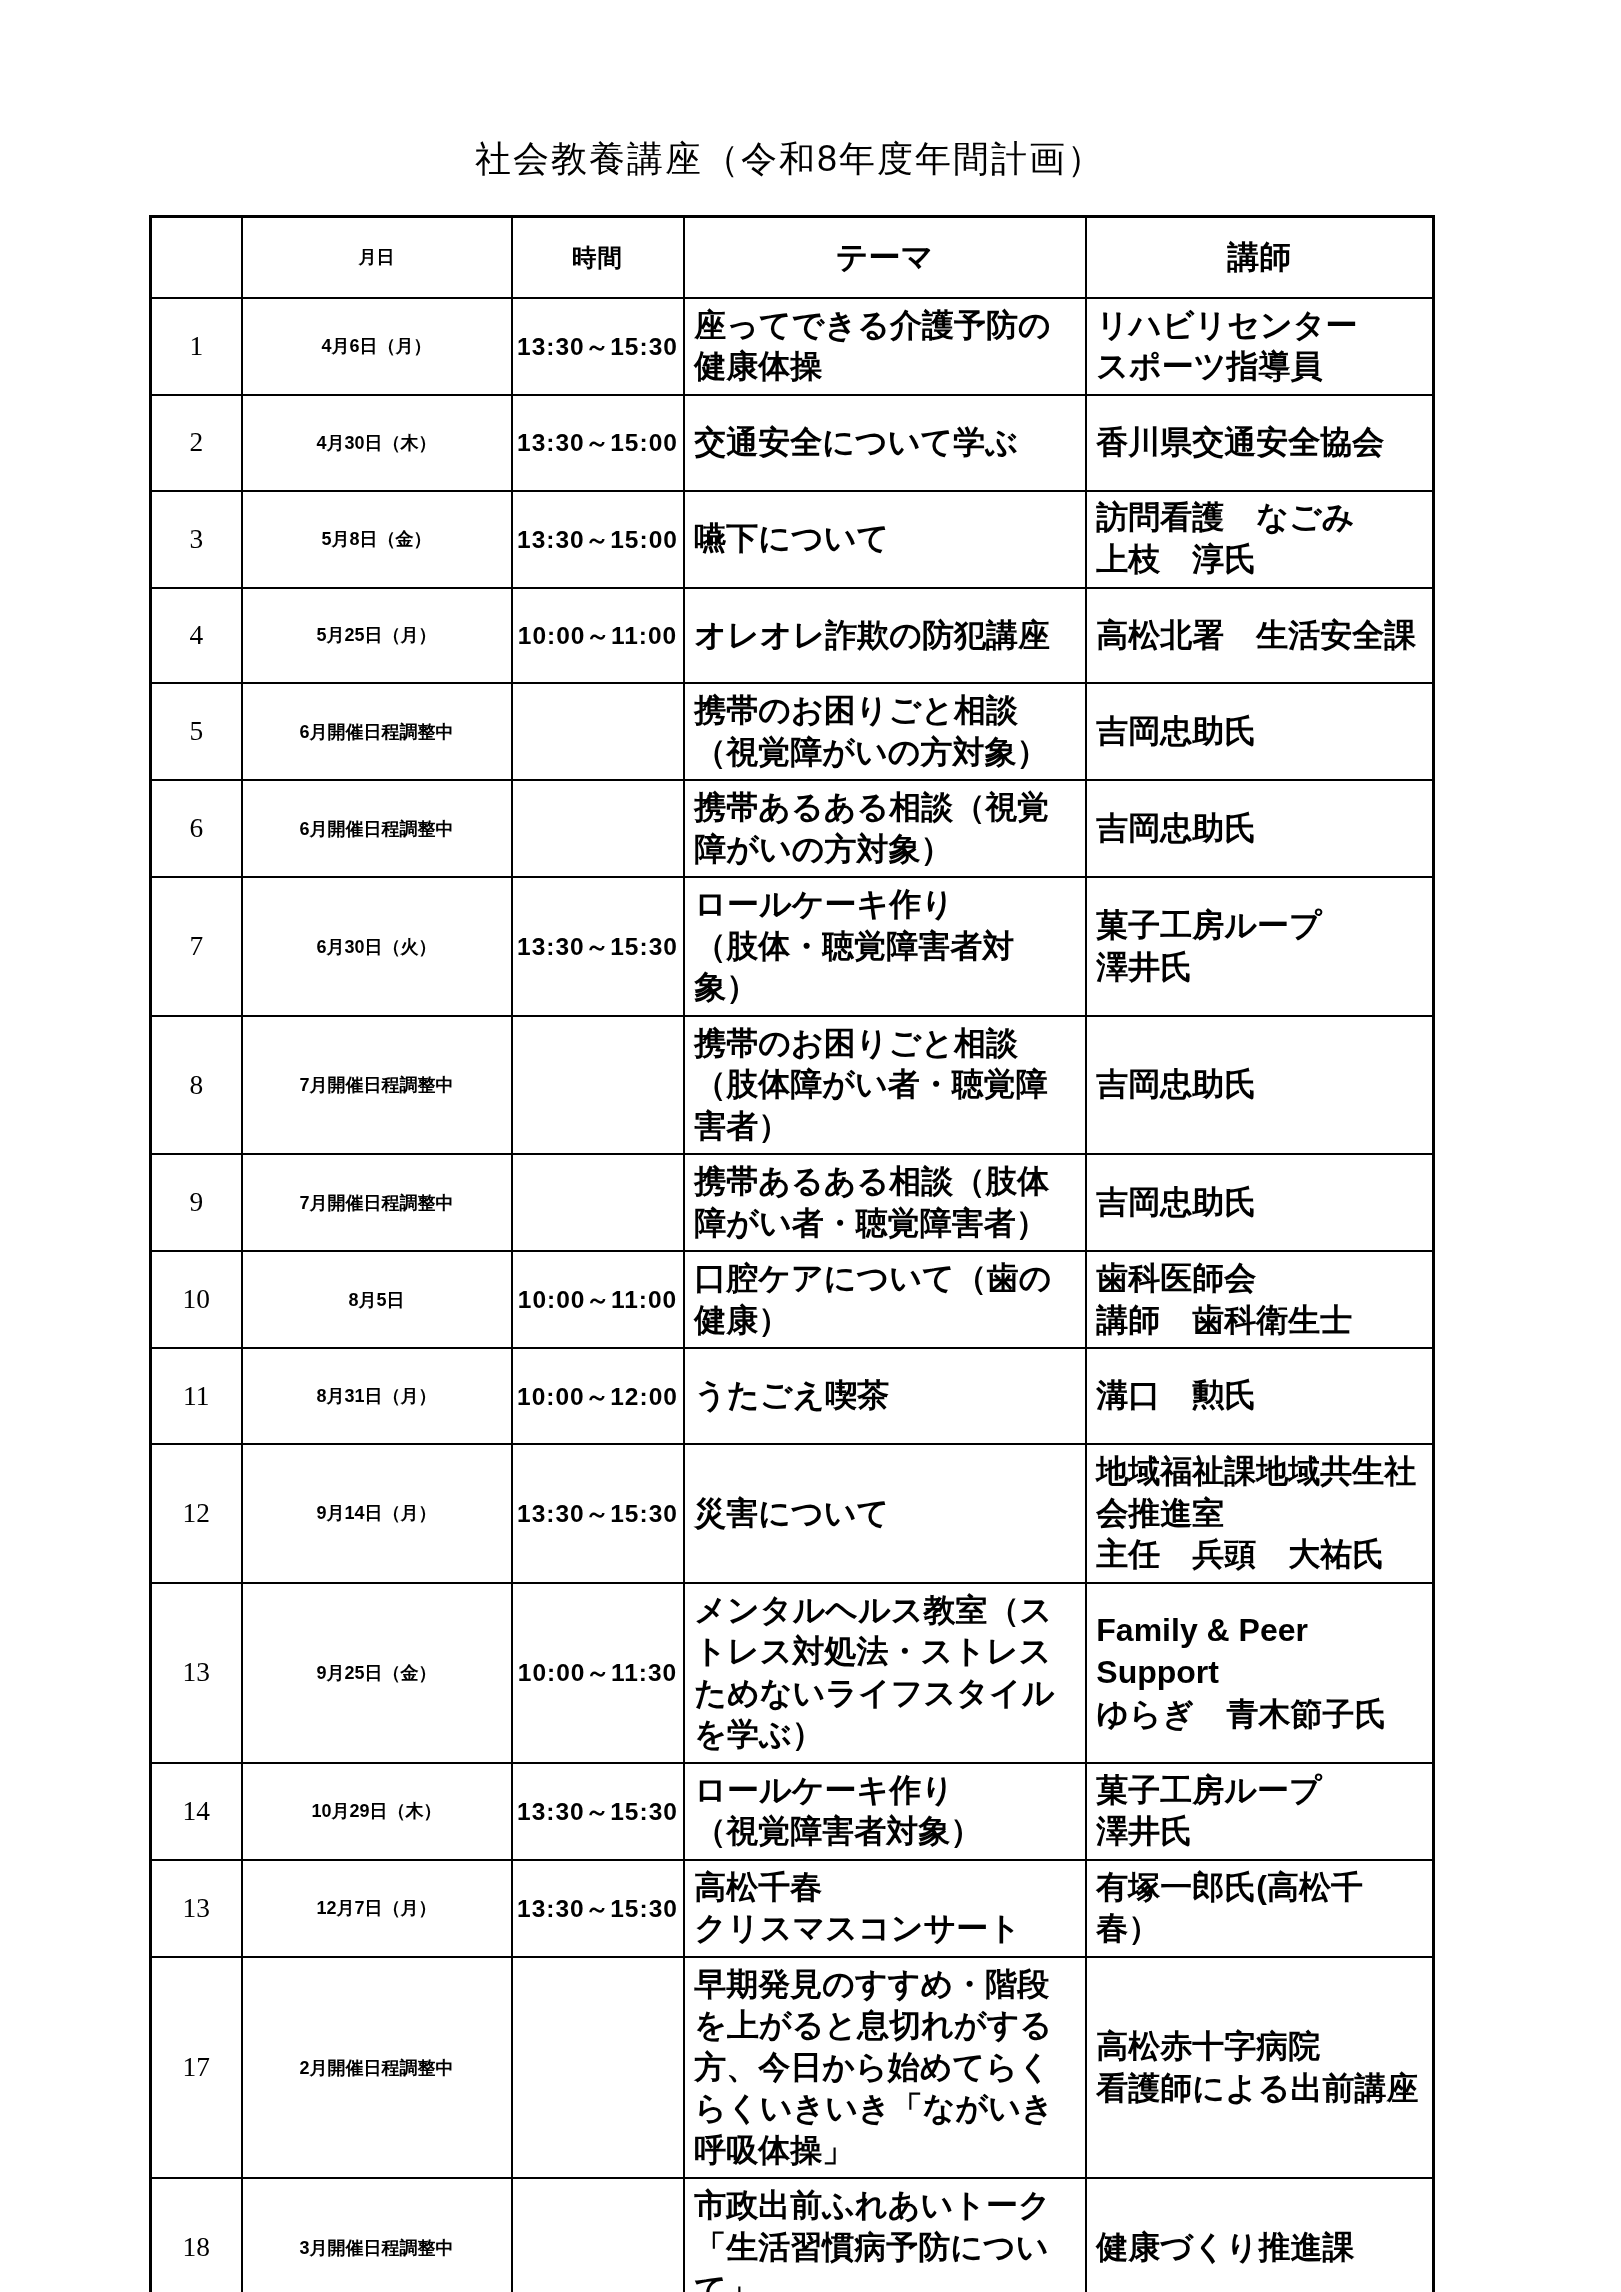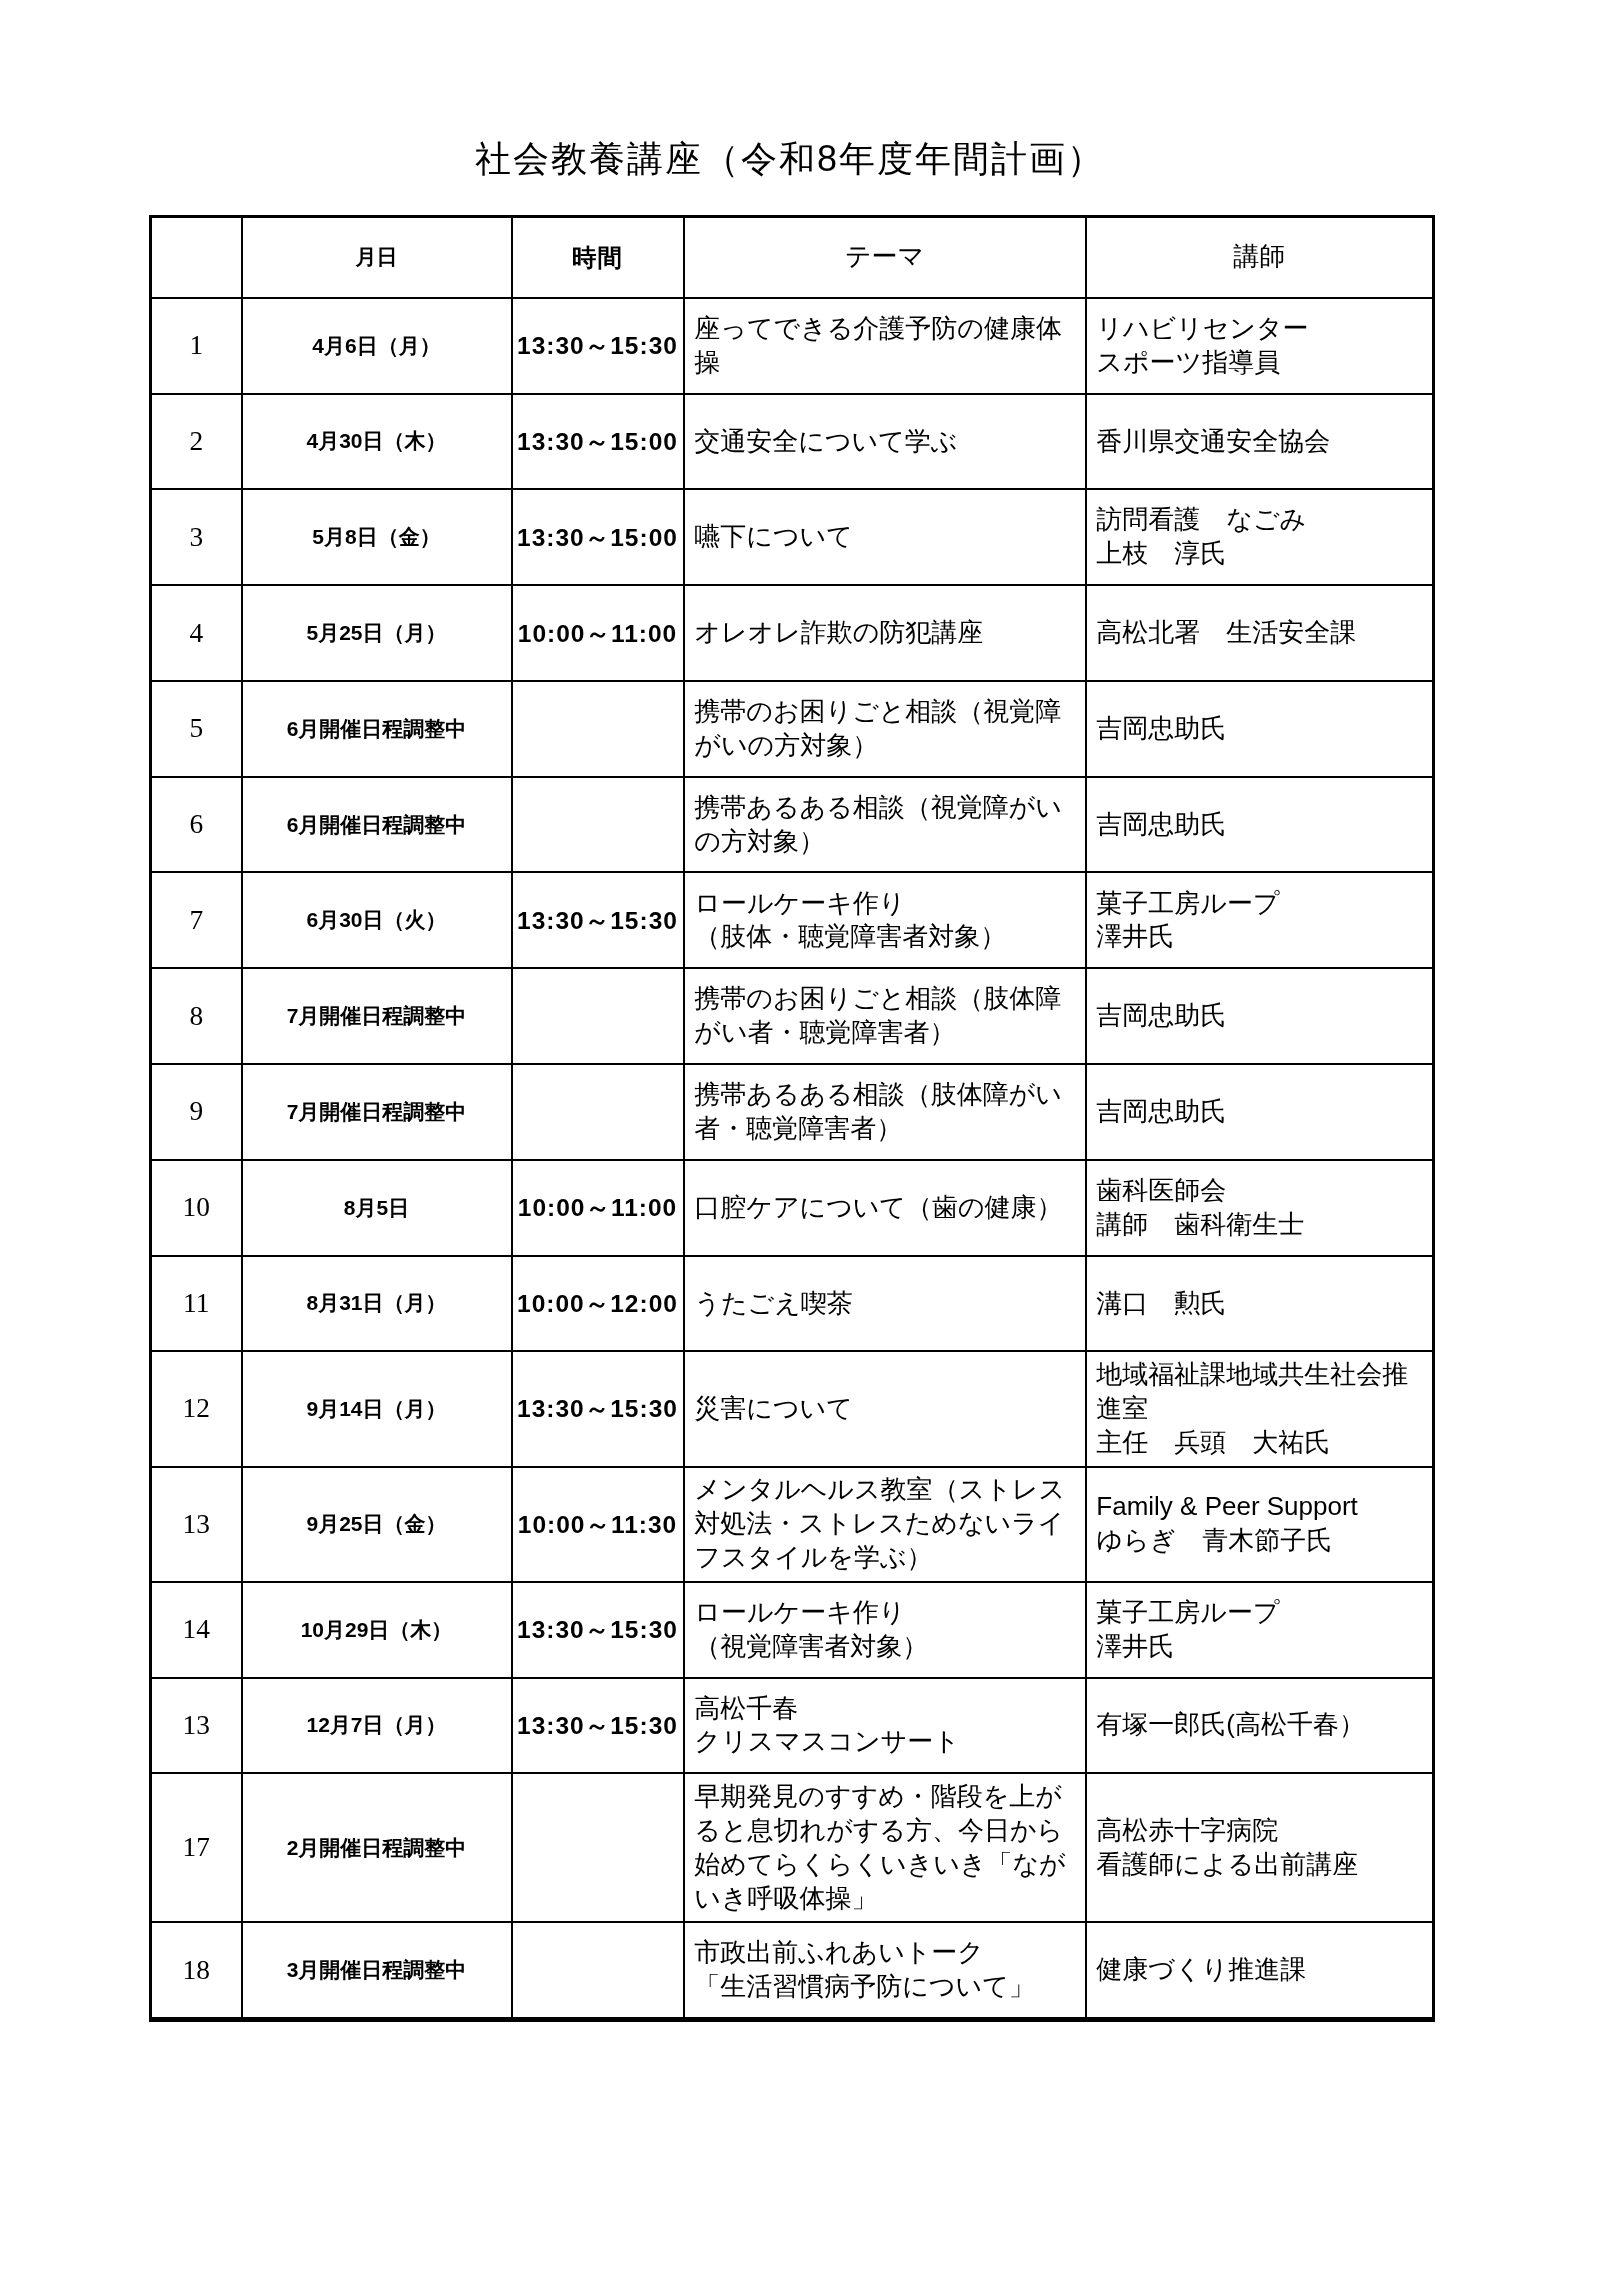--- a/index.html
+++ b/index.html
@@ -50,34 +50,34 @@
   }
   .c-no {
     text-align: center;
     font-family: "Liberation Serif", serif;
     font-weight: normal;
     font-size: 27.4px;
   }
   .c-date {
     text-align: center;
     font-weight: bold;
-    font-size: 21px;
+    font-size: 18px;
   }
   .c-time {
     text-align: center;
     font-weight: bold;
     font-size: 24.5px;
     padding-left: 2px;
     padding-right: 2px;
     letter-spacing: 1px;
   }
   .c-theme, .c-lect {
     text-align: left;
-    font-weight: normal;
-    font-size: 26px;
+    font-weight: bold;
+    font-size: 32px;
     line-height: 1.3;
     white-space: pre-line;
   }
 </style>
 </head>
 <body>
 
 <div class="page">
   <h1 class="title">社会教養講座（令和8年度年間計画）</h1>
 

